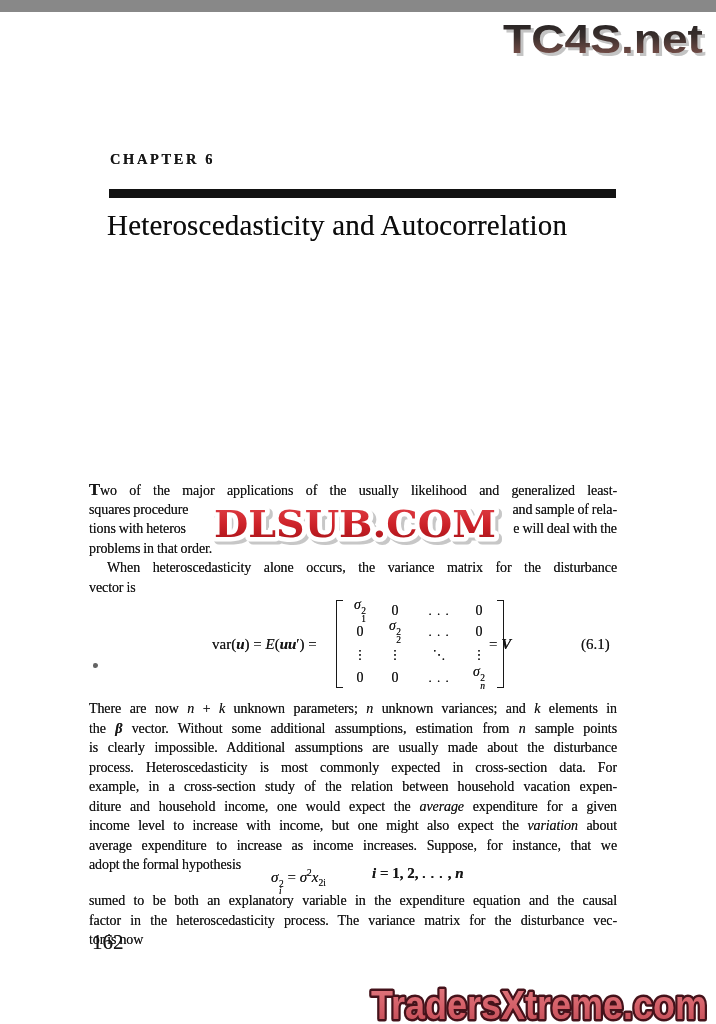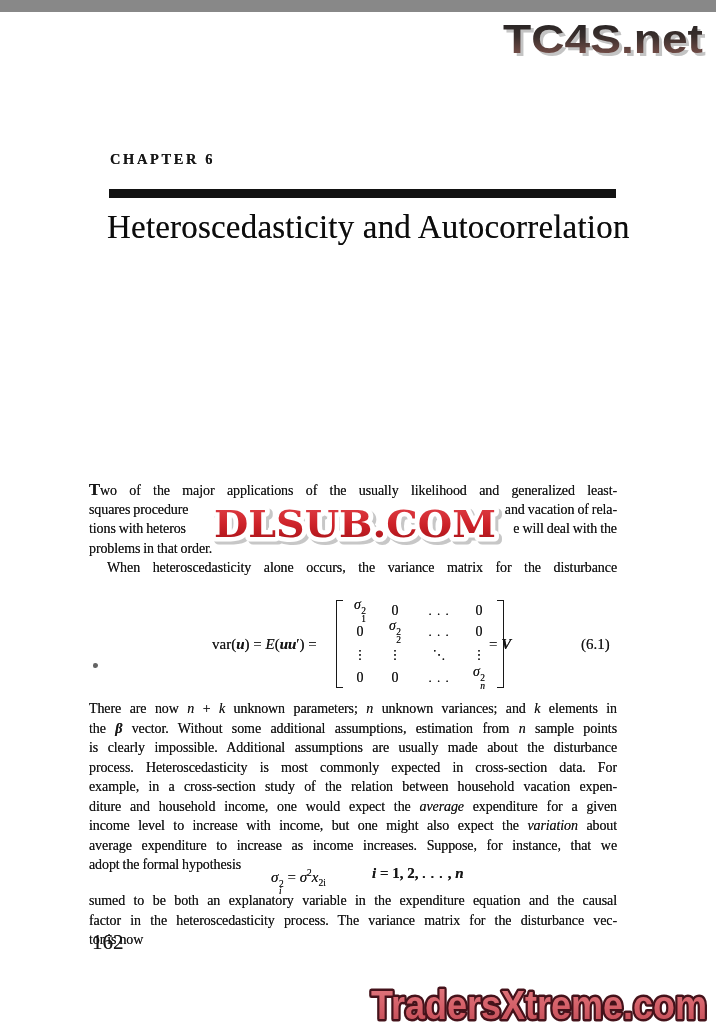--- a/index.html
+++ b/index.html
@@ -12,21 +12,21 @@
   }
   
   #chapter-label{
     position:absolute; left:110px; top:139px;
     font-size:14.5px; font-weight:bold; letter-spacing:2.6px;
     text-shadow:0 0 0.4px rgba(0,0,0,.65);
   }
   #head-rule{ position:absolute; left:109px; top:177px; width:507px; height:9px; background:#121212; }
   #page-title{
     position:absolute; left:107px; top:197px; width:560px;
-    font-size:33px; font-weight:400; color:#0c0c0c; letter-spacing:0.2px;
+    font-size:29px; font-weight:400; color:#0c0c0c; letter-spacing:0.2px;
     text-shadow:0 0 0.5px rgba(0,0,0,.6);
   }
   
   .para{ position:absolute; left:89px; width:528px; font-size:14px;
          letter-spacing:-0.1px; word-spacing:-0.4px;
          text-shadow:0 0 0.45px rgba(0,0,0,.72); }
   #para1{ top:468px; }
   #para2{ top:687px; }
   #para3{ top:879px; }
   .line{ height:19.5px; line-height:19.5px; overflow:hidden;
@@ -90,29 +90,30 @@
 
   <div id="chapter-label">CHAPTER 6</div>
   <div id="head-rule"></div>
   <div id="page-title">Heteroscedasticity and Autocorrelation</div>
 
   <div id="para1" class="para">
       <div class="line justify"><span><span class="opener">T</span></span><span><span>wo of the major applications of the usually likelihood and generalized least-</span></span></div>
       <div class="line split">
         <span><span>squares procedure</span></span>
         <span class="gap"></span>
-        <span><span>and vacation of rela-</span></span>
+        <span><span>and sample of rela-</span></span>
       </div>
       <div class="line split">
         <span><span>tions with heteros</span></span>
         <span class="gap"></span>
         <span><span>e will deal with the</span></span>
       </div>
       <div class="line plain"><span><span>problems in that order.</span></span></div>
       <div class="line justify" style="text-indent: 18px;"><span><span>When heteroscedasticity alone occurs, the variance matrix for the disturbance</span></span></div>
+      <div class="line plain"><span><span>vector is</span></span></div>
     </div>
 
   <div id="eq61-lhs" class="eqpart"><span><span>var(</span></span><span><span class="it bd">u</span></span><span><span>) = </span></span><span><span class="it">E</span></span><span><span>(</span></span><span><span class="it bd">uu</span></span><span><span>′</span></span><span><span>) =</span></span></div>
   <div id="matrix-wrap">
     <span class="bracket l"></span>
     <span id="matrix">
         <span class="mcell">
           <span><span class="it">σ</span><span class="stack">
               <span>2</span>
               <span>1</span>

